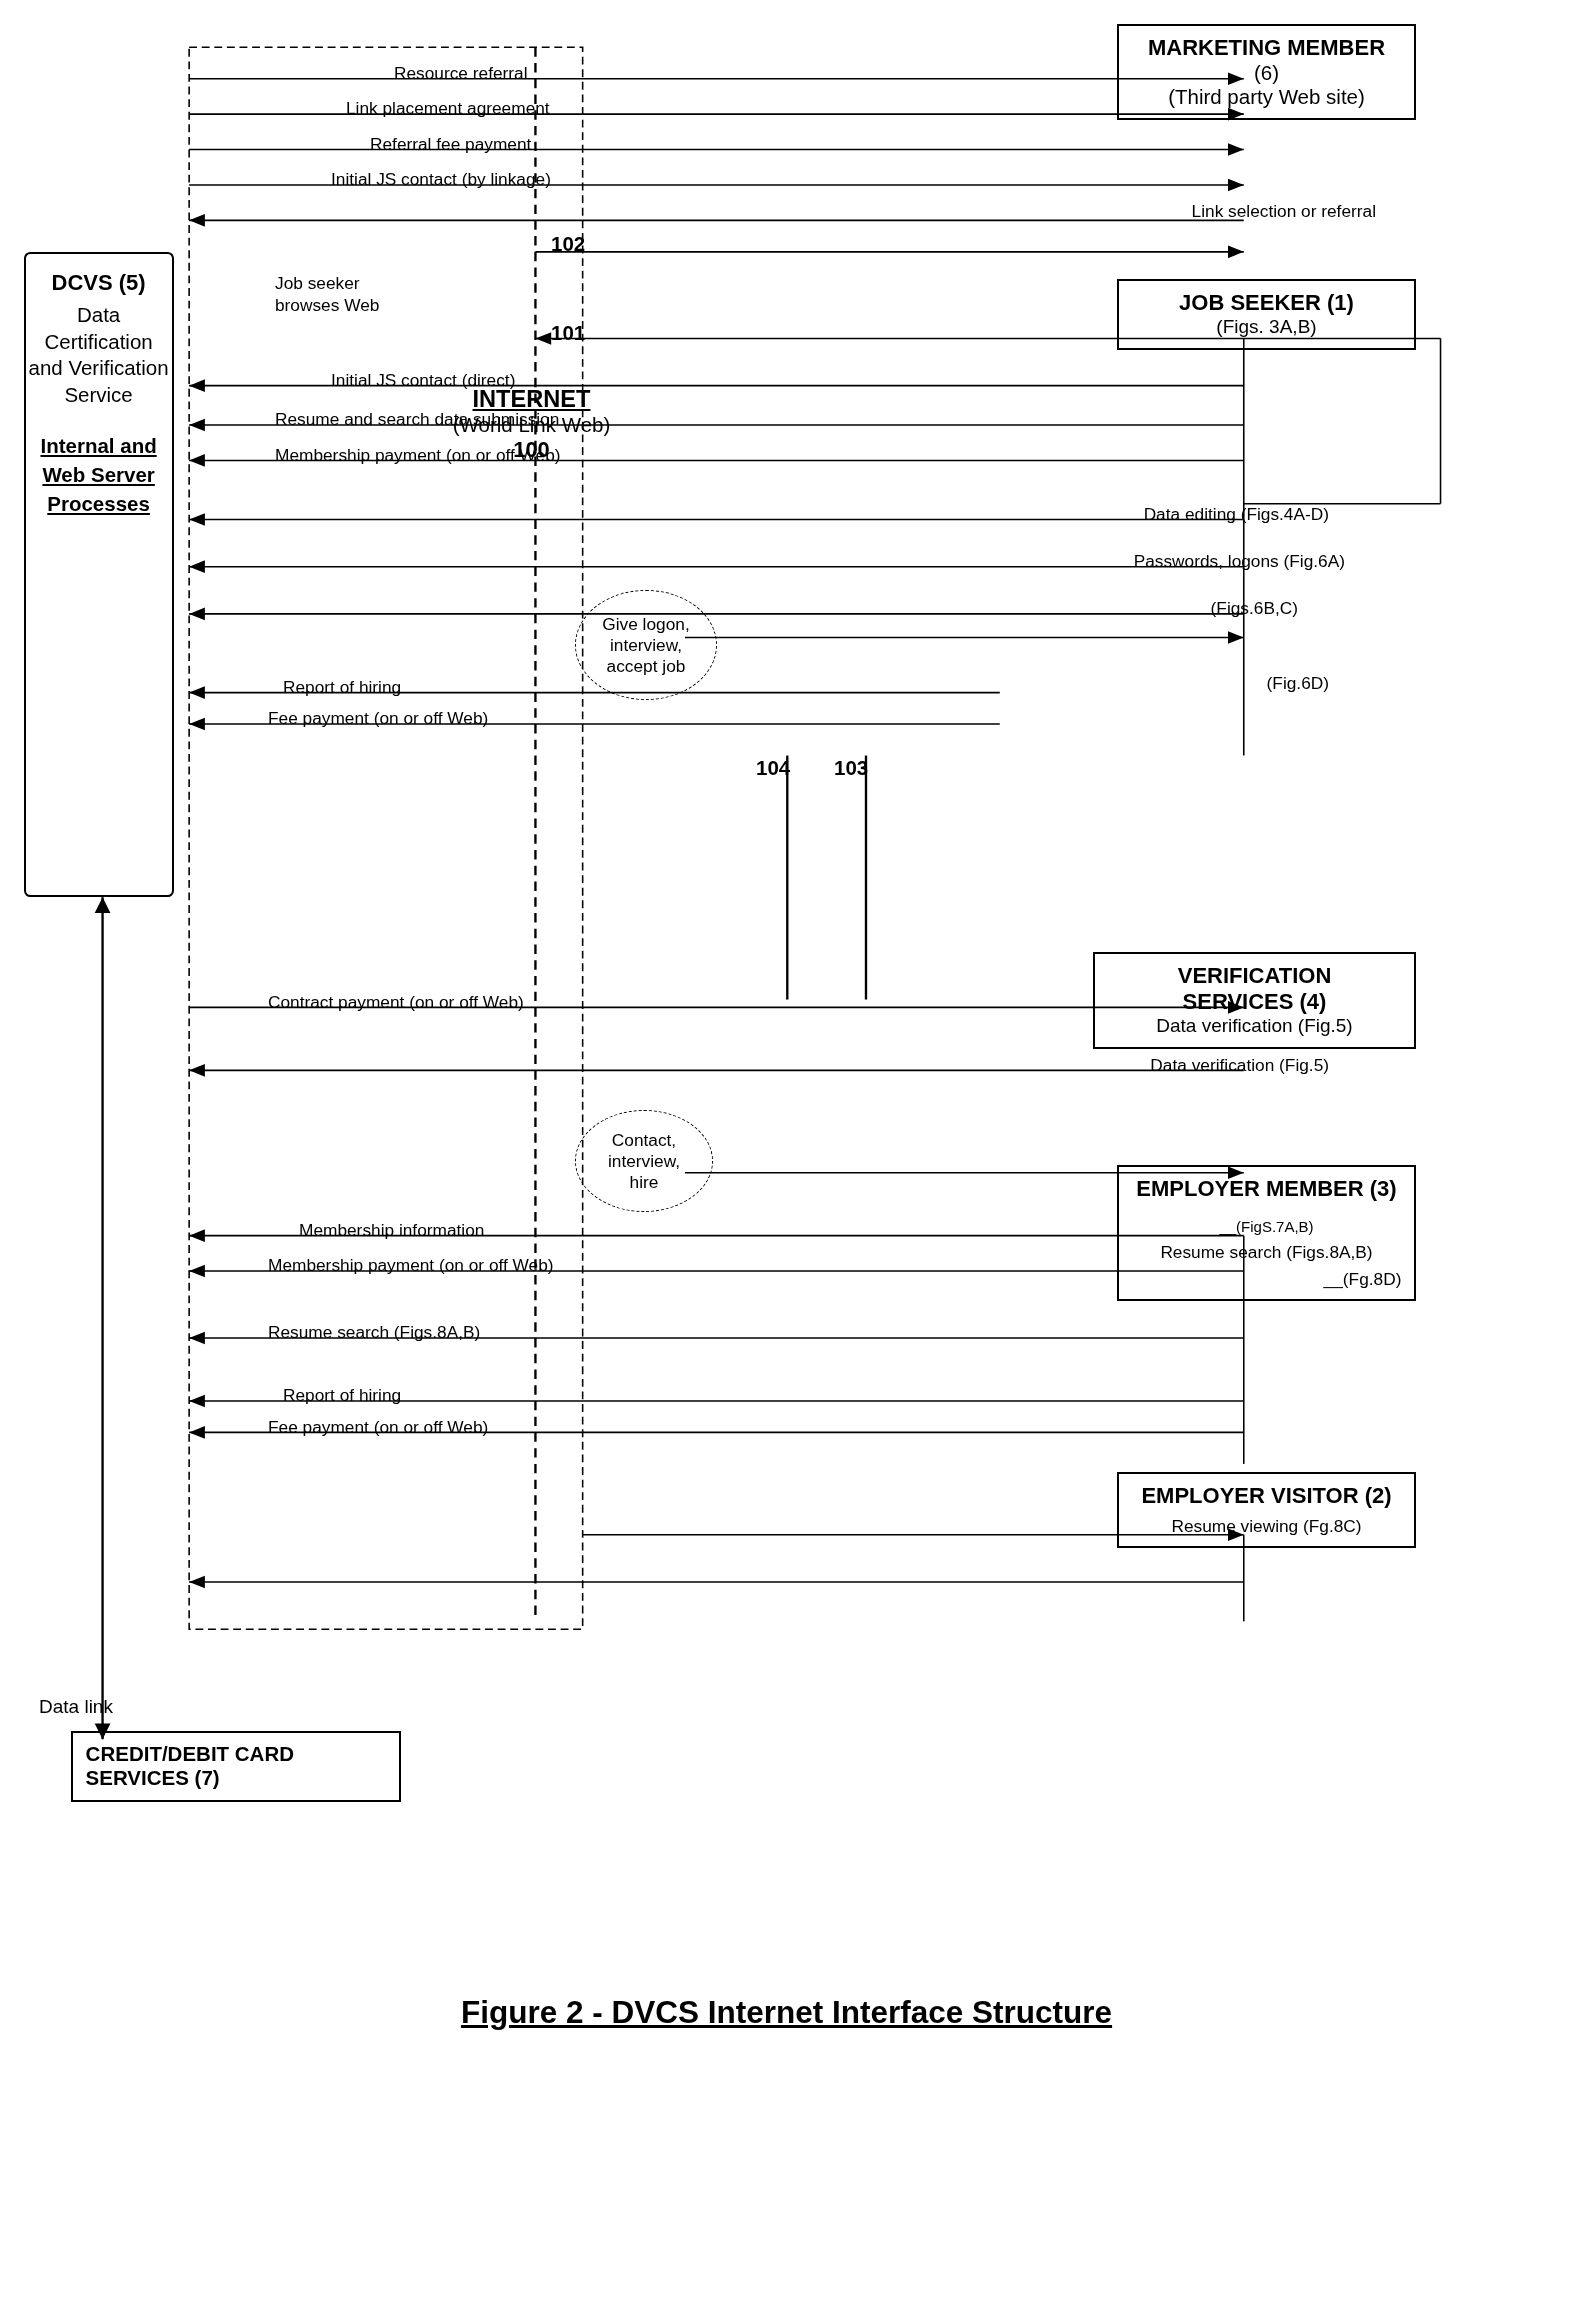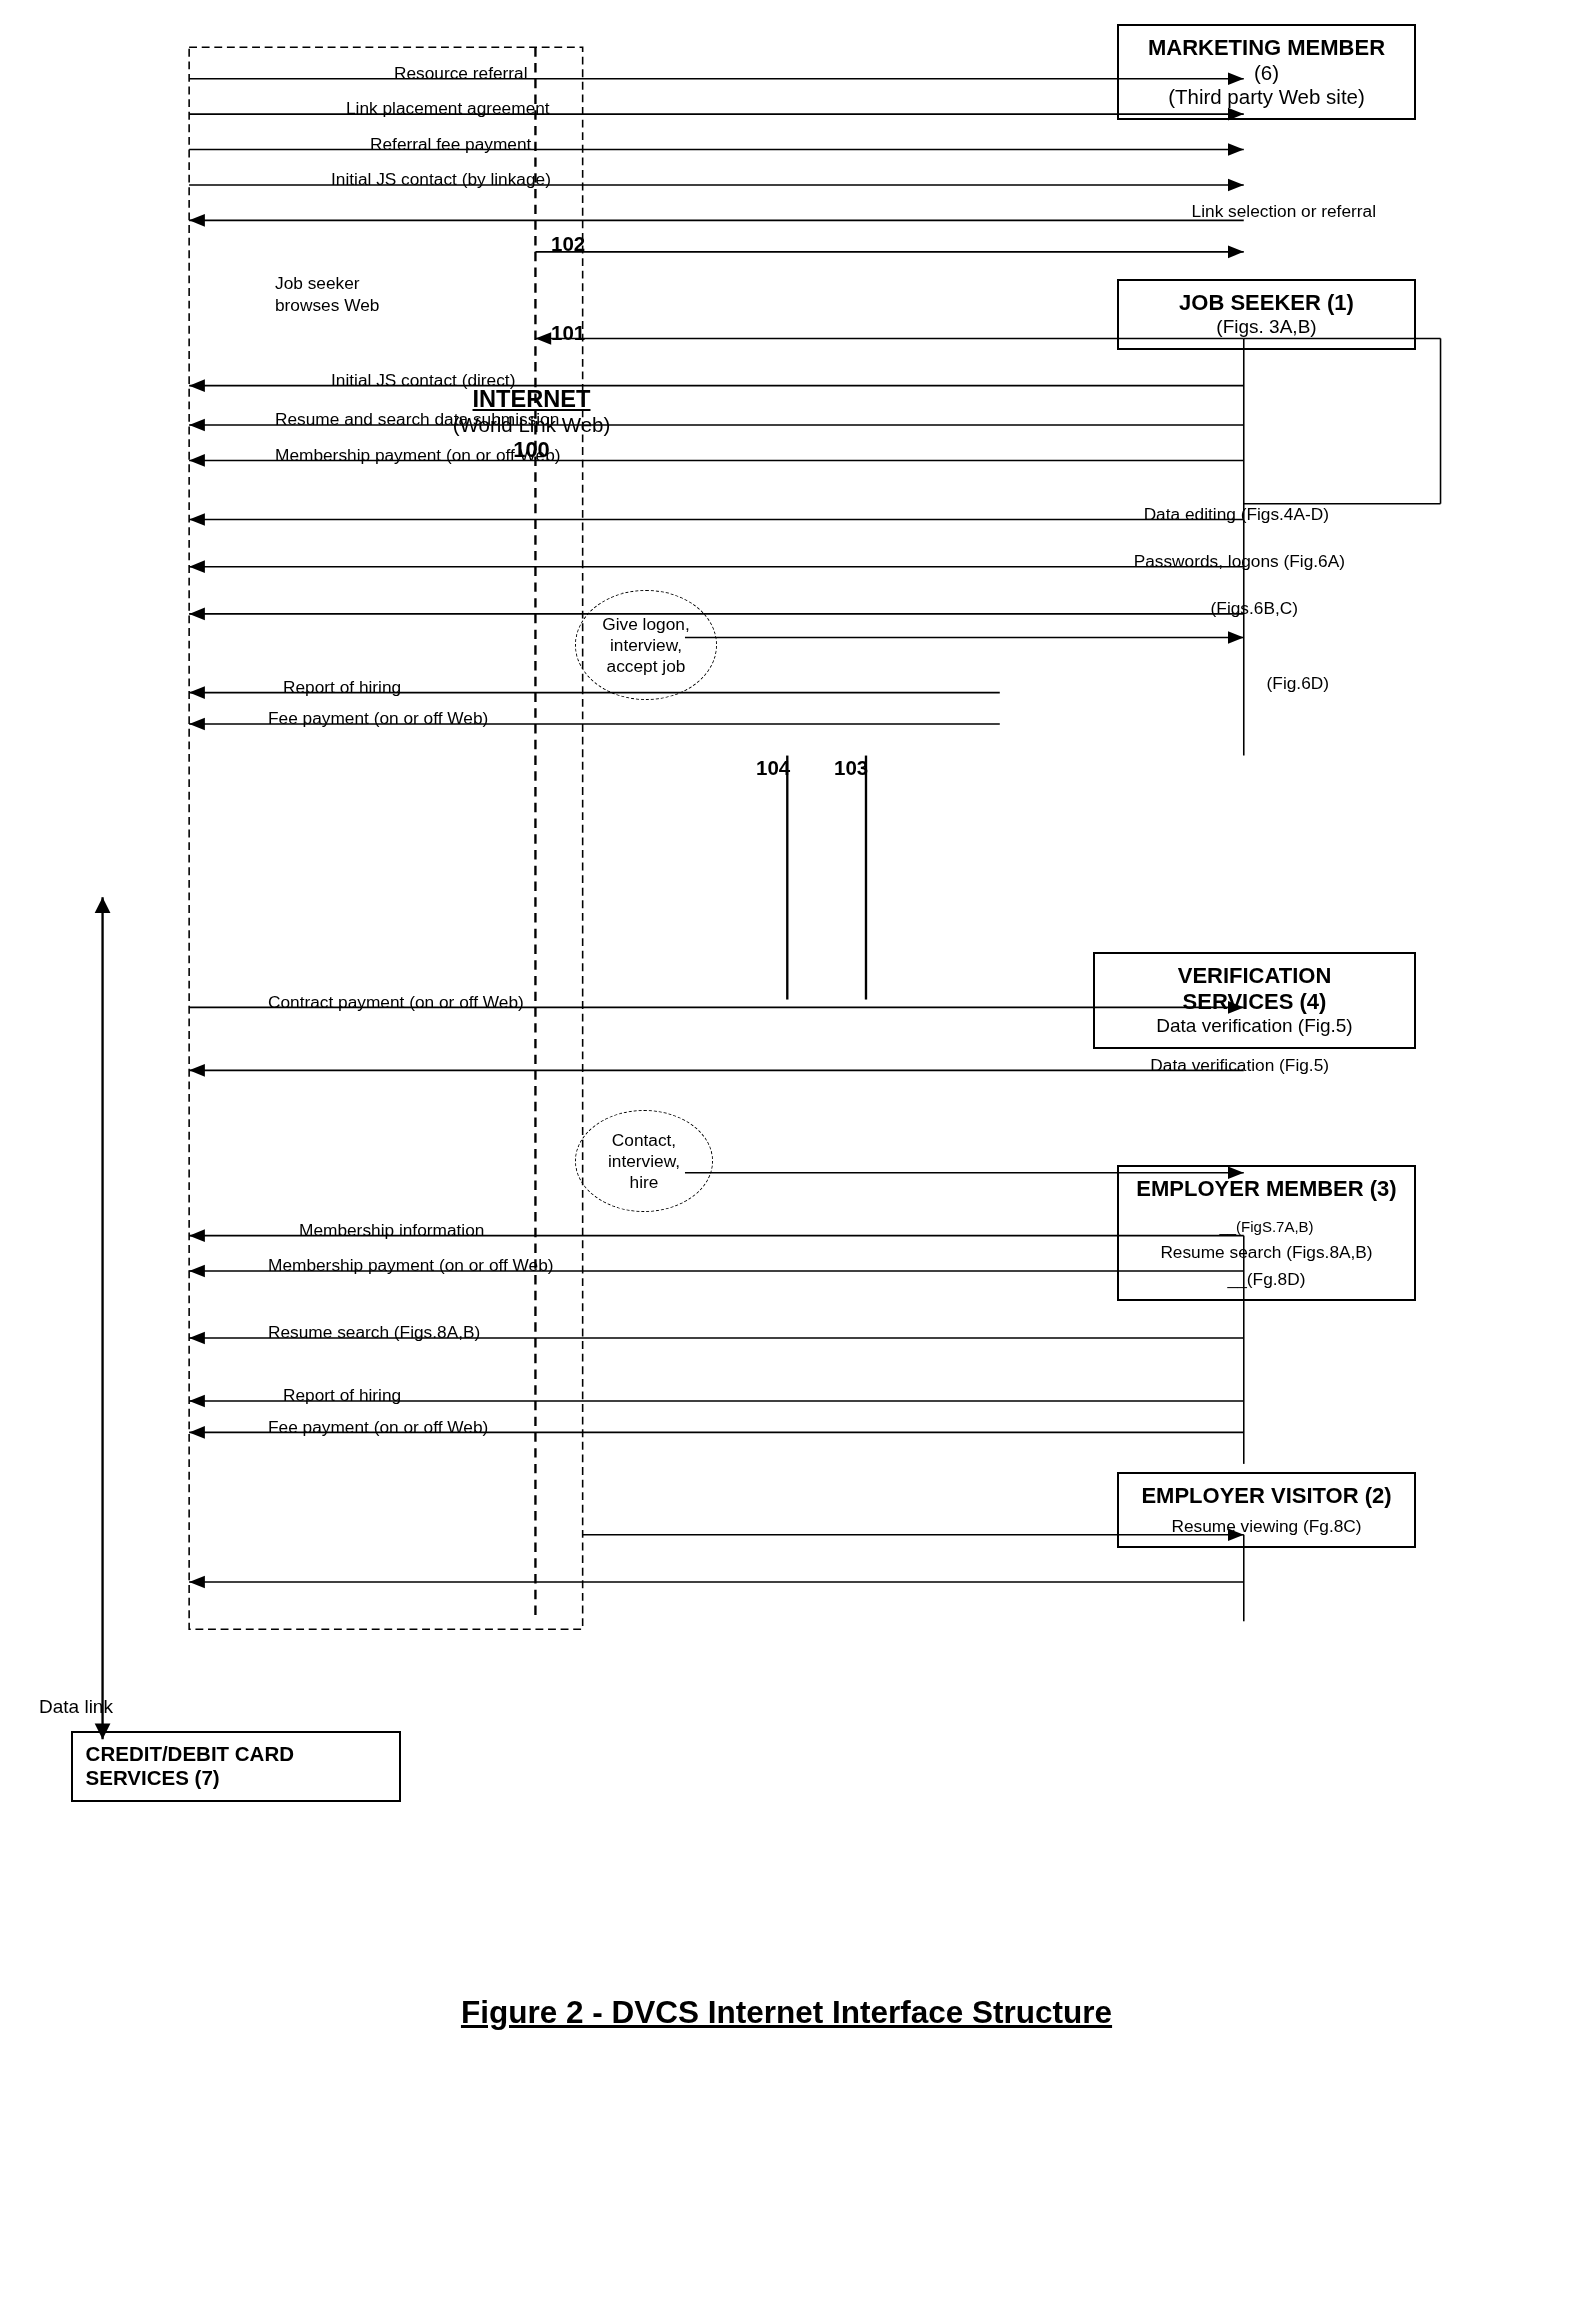--- a/index.html
+++ b/index.html
@@ -330,20 +330,29 @@
     <line x1="1580" y1="1570" x2="1580" y2="1860" stroke="#000" stroke-width="2"></line>
 
     <line x1="1580" y1="1950" x2="1580" y2="2060" stroke="#000" stroke-width="2"></line>
 
     <line x1="1830" y1="430" x2="1830" y2="640" stroke="#000" stroke-width="2"></line>
     <line x1="1580" y1="430" x2="1830" y2="430" stroke="#000" stroke-width="2"></line>
     <line x1="1580" y1="640" x2="1830" y2="640" stroke="#000" stroke-width="2"></line>
 
   </svg>
 
+  <div class="dcvs-box">
+    <div class="dcvs-title">DCVS (5)</div>
+    <div class="dcvs-subtitle">
+      Data<br>Certification<br>and Verification<br>Service
+    </div>
+    <div class="dcvs-internal">
+      Internal and<br>Web Server<br>Processes
+    </div>
+  </div>
 
   <div class="internet-box">
     <div class="internet-title">INTERNET</div>
     <div class="internet-subtitle">(World Link Web)</div>
     <div class="internet-number">100</div>
   </div>
 
   <div class="marketing-box">
     <div class="marketing-title">MARKETING MEMBER</div>
     <div class="marketing-subtitle">(6)<br>(Third party Web site)</div>
@@ -356,21 +365,21 @@
 
   <div class="verification-box">
     <div class="verification-title">VERIFICATION<br>SERVICES (4)</div>
     <div class="verification-subtitle">Data verification (Fig.5)</div>
   </div>
 
   <div class="employer-member-box">
     <div class="employer-member-title">EMPLOYER MEMBER (3)</div>
     <div style="font-size:15px; margin-top:16px;">__(FigS.7A,B)</div>
     <div style="font-size:17.3px; margin-top:6.3px;">Resume search (Figs.8A,B)</div>
-    <div style="font-size:17.3px; margin-top:6.3px;">__(Fg.8D)</div>
+    <div style="font-size:17.3px; margin-top:6.3px;text-align:right;">__(Fg.8D)</div>
   </div>
 
   <div class="employer-visitor-box">
     <div class="employer-visitor-title">EMPLOYER VISITOR (2)</div>
     <div style="font-size:17.3px; margin-top:6.3px;">Resume viewing (Fg.8C)</div>
   </div>
 
   <div class="credit-box">
     <div class="credit-title">CREDIT/DEBIT CARD SERVICES (7)</div>
   </div>

